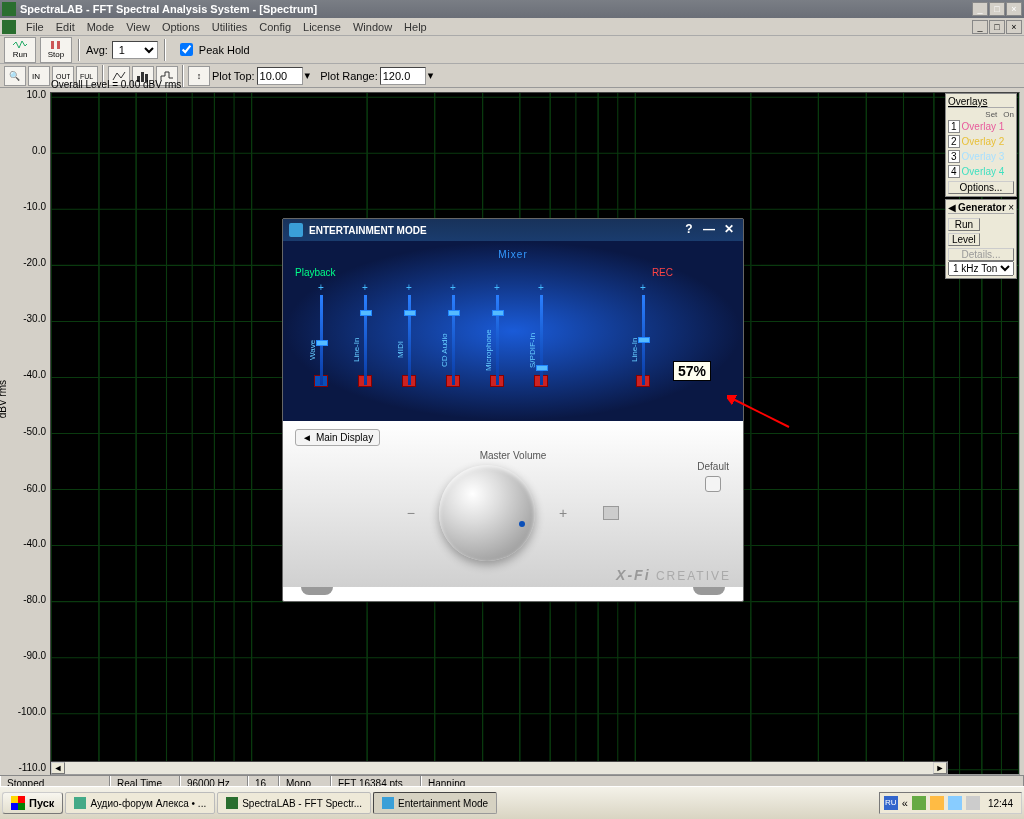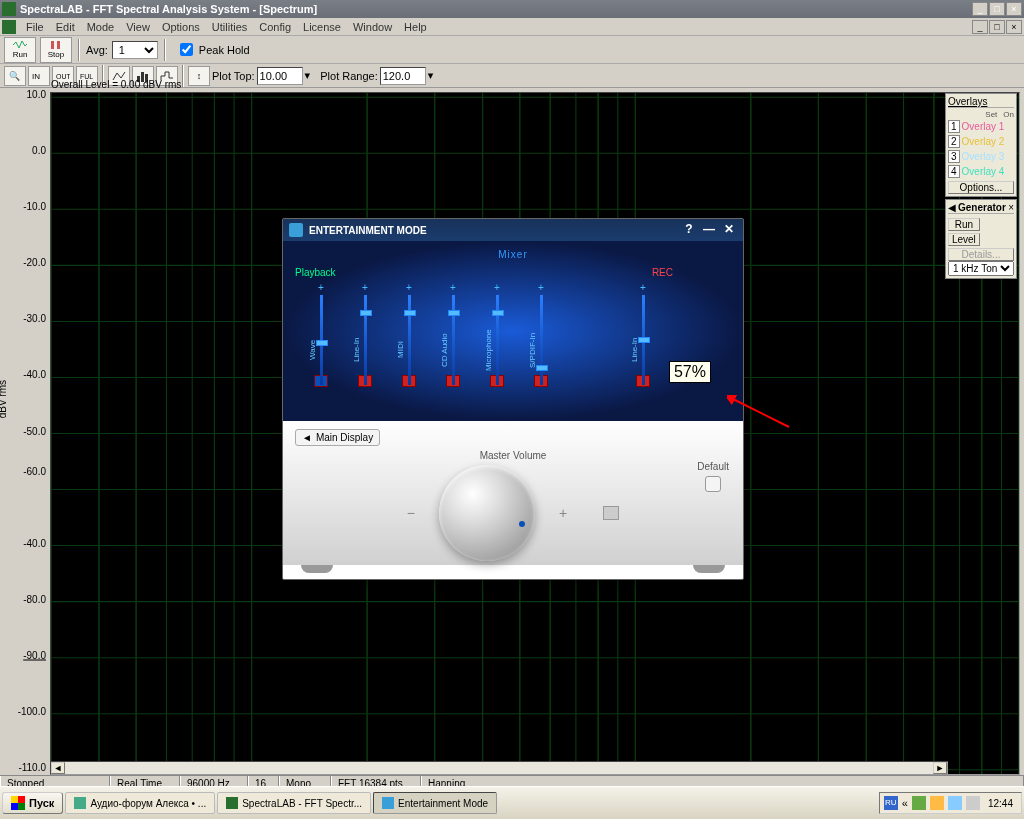--- a/index.html
+++ b/index.html
@@ -84,21 +84,21 @@
   .playback { color:#0f8; font-size:10px; margin-top:18px;}
   .rec { position:absolute; right:70px; top:26px; color:#f44; font-size:10px;}
   .channels { display:flex; gap:24px; margin-top:4px; margin-left:16px;}
   .chan { display:flex; flex-direction:column; align-items:center; width:20px;}
   .chan .plus { color:#4bf; font-size:10px;}
   .chan .track { width:3px; height:90px; background:linear-gradient(#2a7fff,#0838a0); position:relative; margin:2px 0;}
   .chan .thumb { position:absolute; width:12px; height:6px; background:#5bf; left:-4px; border:1px solid #28f;}
   .chan .mute { width:14px; height:12px; background:#c22; border:1px solid #800; cursor:pointer;}
   .chan .mute.spk { background:#0a4fb8;}
   .chan .lbl { color:#6cf; font-size:8px; writing-mode:vertical-rl; transform:rotate(180deg); height:50px; margin-top:-62px; margin-left:-18px; position:relative; text-align:center;}
-  .tooltip { position:absolute; right:32px; top:120px; background:#fffff0; border:1px solid #000; padding:1px 4px; font-size:16px; z-index:5;}
+  .tooltip { position:absolute; right:32px; top:120px; background:#fffff0; border:1px solid #000; padding:1px 4px; font-size:14px; z-index:5;font-weight:bold;}
   
   .arrow { position:absolute; right:-54px; top:154px; z-index:10;}
   
   .lower { background:linear-gradient(#fff,#e8e8e8,#d0d0d0); padding:8px 12px 4px; position:relative;}
   .mainbtn { display:inline-flex; align-items:center; gap:4px; border:1px solid #aaa; padding:2px 6px; background:#f4f4f4; font-size:10px; cursor:pointer; border-radius:3px;}
   .mvlabel { text-align:center; font-size:10px; color:#555; margin-top:4px;}
   .knobarea { display:flex; align-items:center; justify-content:center; gap:24px; margin-top:4px;}
   .knob { width:96px; height:96px; border-radius:50%; background:radial-gradient(circle at 35% 30%, #fff 0%, #ddd 30%, #aaa 70%, #888 100%); box-shadow:0 4px 10px rgba(0,0,0,.3), inset 0 2px 4px rgba(255,255,255,.8); position:relative;}
   .knob::after { content:''; position:absolute; width:6px; height:6px; background:#0a4fb8; border-radius:50%; right:10px; top:56px;}
   .minus, .plusk { font-size:14px; color:#888;}
@@ -213,24 +213,24 @@
 <div class="plotwrap">
   <div class="yaxis">
     <div class="ylabel">dBV rms</div>
   <div class="ytick" style="top: 6px;">10.0</div>
       <div class="ytick" style="top: 62.0833px;">0.0</div>
       <div class="ytick" style="top: 118.167px;">-10.0</div>
       <div class="ytick" style="top: 174.25px;">-20.0</div>
       <div class="ytick" style="top: 230.333px;">-30.0</div>
       <div class="ytick" style="top: 286.417px;">-40.0</div>
       <div class="ytick" style="top: 342.5px;">-50.0</div>
-      <div class="ytick" style="top: 383px;">-60.0</div>
+      <div class="ytick" style="top: 400px;">-60.0</div>
       <div class="ytick" style="top: 454.667px;">-40.0</div>
       <div class="ytick" style="top: 510.75px;">-80.0</div>
-      <div class="ytick" style="top: 566.833px; text-decoration: underline;">-90.0</div>
+      <div class="ytick" style="top: 566.833px;">-90.0</div>
       <div class="ytick" style="top: 622.917px;">-100.0</div>
       <div class="ytick" style="top: 679px;">-110.0</div>
     </div>
   <div class="plot">
     <div class="overallText" style="top:-14px;">Overall Level = 0.00 dBV rms</div>
     <div class="leftCh">Left Channel</div>
     <div class="waveicons">
       <svg width="40" height="16">
           <rect x="0" y="2" width="14" height="12" fill="none" stroke="#fff"></rect>
           <text x="3" y="12" fill="#fff" font-size="9">S</text>
@@ -499,18 +499,19 @@
     <div class="knobarea">
       <span class="minus">−</span>
       <div class="knob"></div>
       <span class="plusk">+</span>
       <div class="spkicon"></div>
     </div>
     <div class="default">
       <span>Default</span>
       <div class="dchk"></div>
     </div>
+    <div class="brand"><b>X-Fi</b> <span>CREATIVE</span></div>
   </div>
   <div class="feet">
       <div class="foot"></div>
       <div class="foot"></div>
     </div>
 </div>
 
 </body></html>

